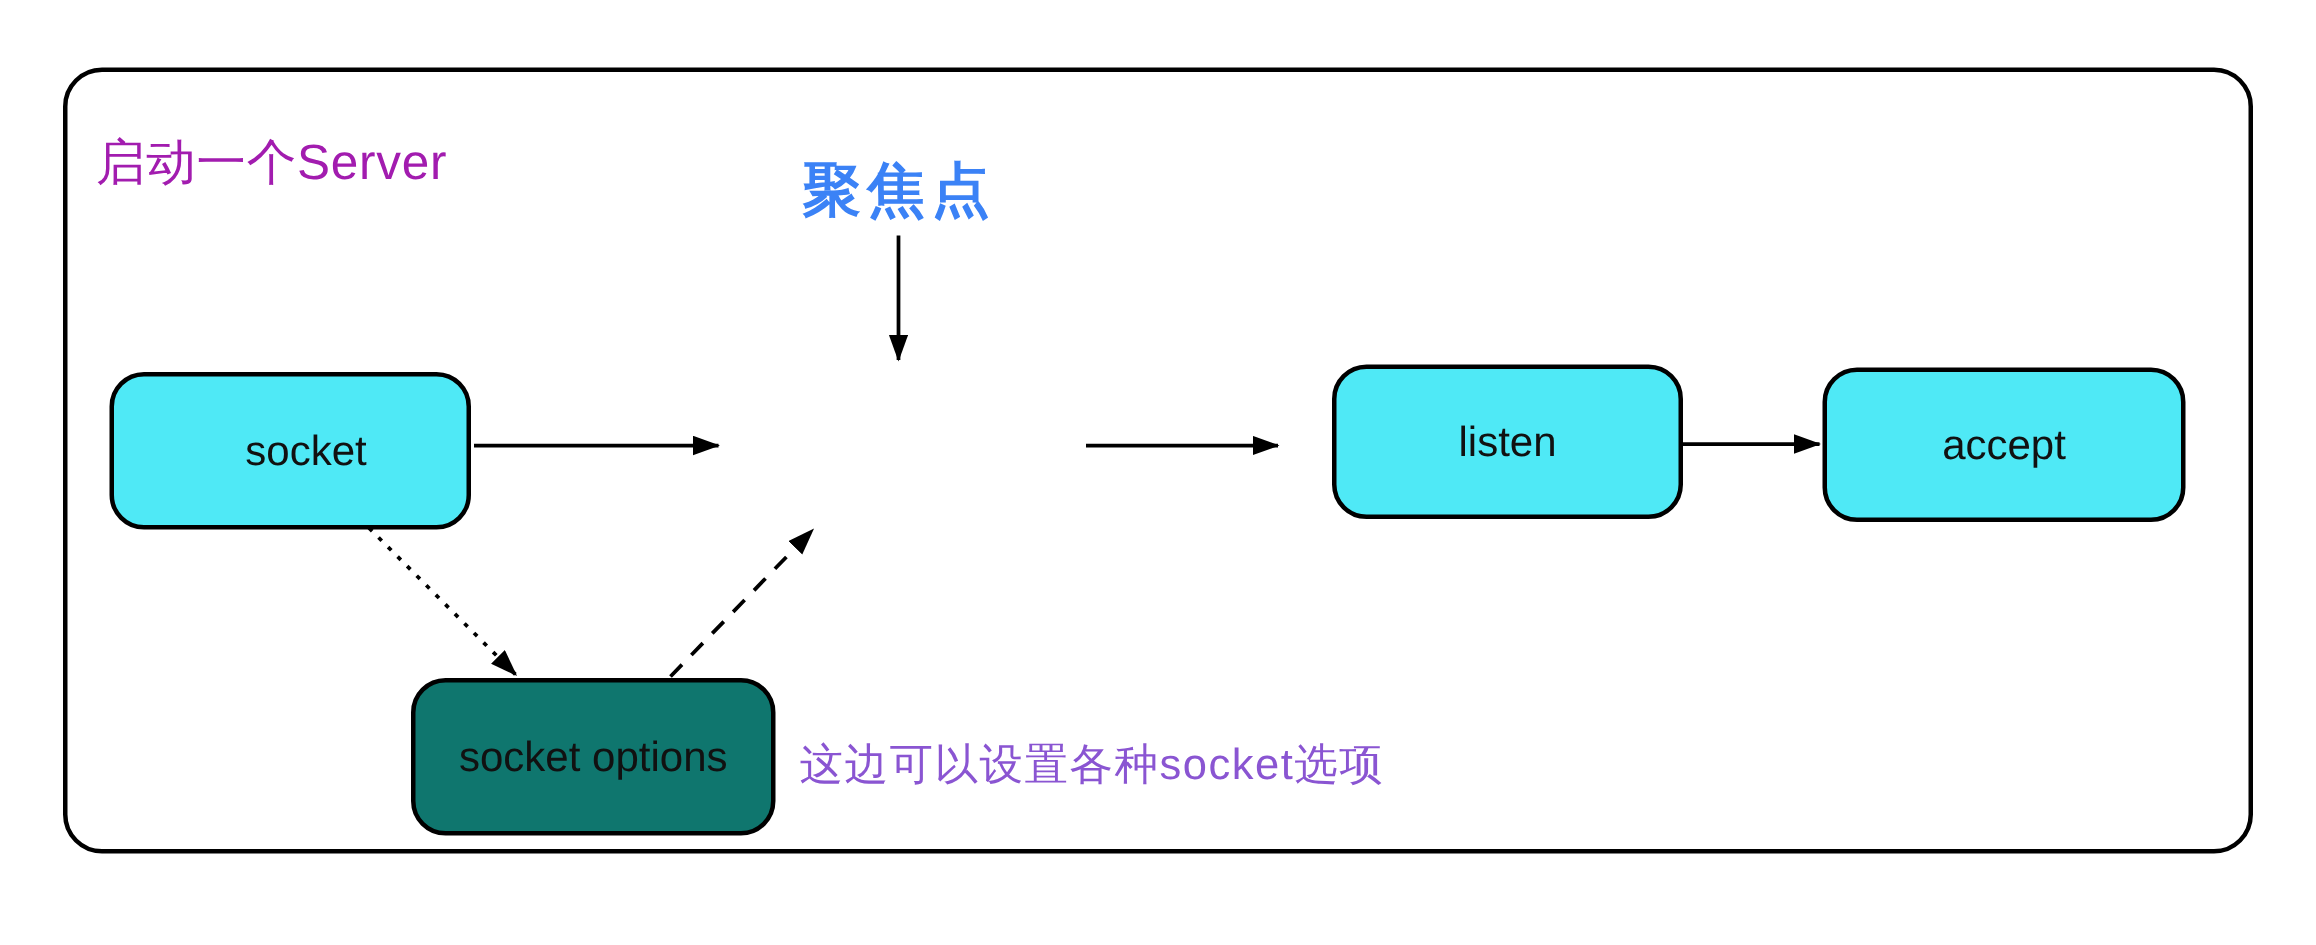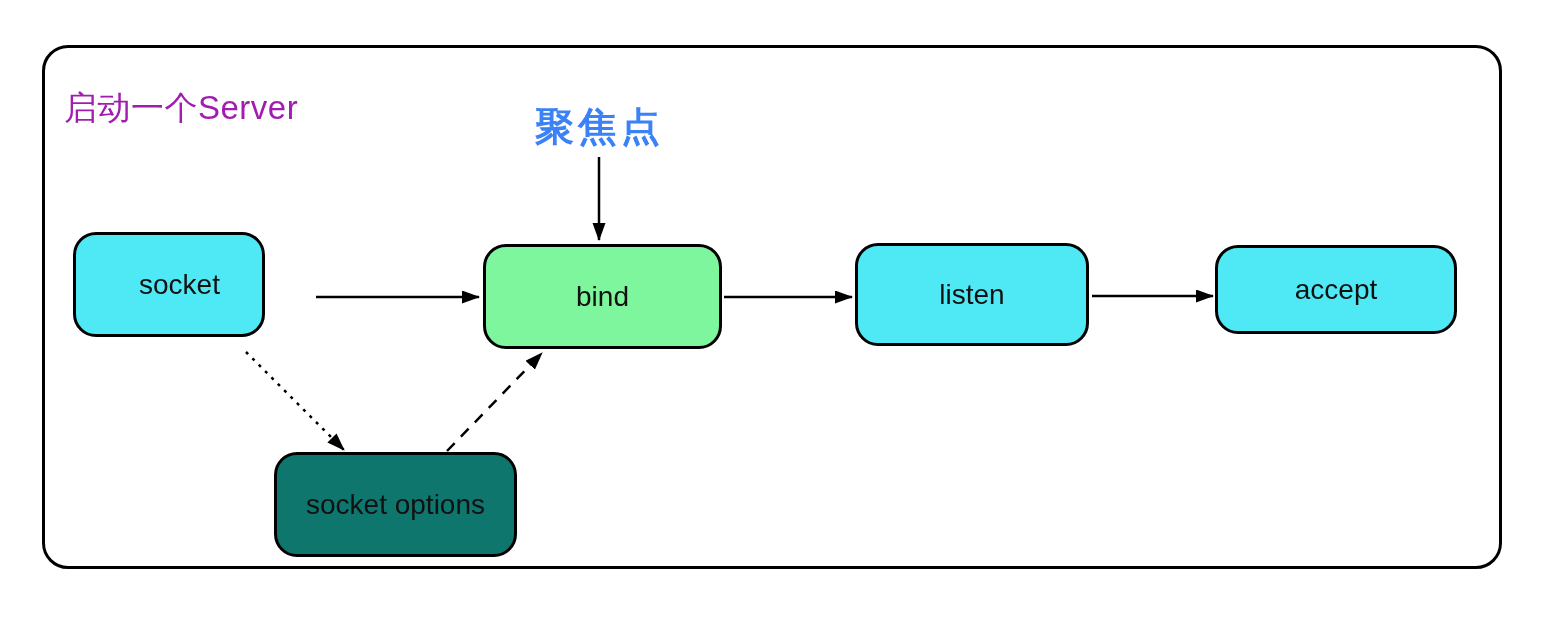--- a/index.html
+++ b/index.html
@@ -60,24 +60,24 @@
     position: absolute;
     box-sizing: border-box;
     border: 3px solid #000000;
     border-radius: 23px;
     display: flex;
     align-items: center;
     justify-content: center;
     font-size: 28px;
     color: #111111;
   }
-  .node-socket  { left: 73px;   top: 232px; width: 192px; height: 105px; background: #4fe9f6; padding-left: 21px; }
+  .node-socket  { left: 73px;   top: 248px; width: 241px; height: 105px; background: #4fe9f6; padding-left: 21px; }
   .node-bind    { left: 483px;  top: 244px; width: 239px; height: 105px; background: #7df69e; }
-  .node-listen  { left: 855px;  top: 243px; width: 234px; height: 103px; background: #4fe9f6; }
-  .node-accept  { left: 1215px; top: 245px; width: 242px; height: 89px; background: #4fe9f6; }
+  .node-listen  { left: 888px;  top: 243px; width: 234px; height: 103px; background: #4fe9f6; }
+  .node-accept  { left: 1215px; top: 245px; width: 242px; height: 103px; background: #4fe9f6; }
   .node-options { left: 274px;  top: 452px; width: 243px; height: 105px; background: #0f766e; }
   .edges-layer {
     position: absolute;
     left: 0;
     top: 0;
     width: 1544px;
     height: 630px;
     pointer-events: none;
   }
 </style>
@@ -103,30 +103,28 @@
     <line x1="724" y1="297" x2="852" y2="297" stroke="#000000" stroke-width="2.5" marker-end="url(#arrowhead)"></line>
     <line x1="1092" y1="296" x2="1213" y2="296" stroke="#000000" stroke-width="2.5" marker-end="url(#arrowhead)"></line>
     <line x1="246" y1="352" x2="344" y2="450" stroke="#000000" stroke-width="2.5" stroke-dasharray="3 6" marker-end="url(#arrowhead)"></line>
     <line x1="447" y1="451" x2="542" y2="353" stroke="#000000" stroke-width="2.5" stroke-dasharray="11 9" marker-end="url(#arrowhead)"></line>
   </svg>
 
   <div class="node node-socket">
     <span>socket</span>
   </div>
 
-  <div class="node node-bind">
-    <span>bind</span>
-  </div>
 
   <div class="node node-listen">
     <span>listen</span>
   </div>
 
   <div class="node node-accept">
     <span>accept</span>
   </div>
 
   <div class="node node-options">
     <span>socket options</span>
   </div>
 
+  <div class="caption-annotation">这边可以设置各种socket选项</div>
 
 </div>
 
 </body></html>

